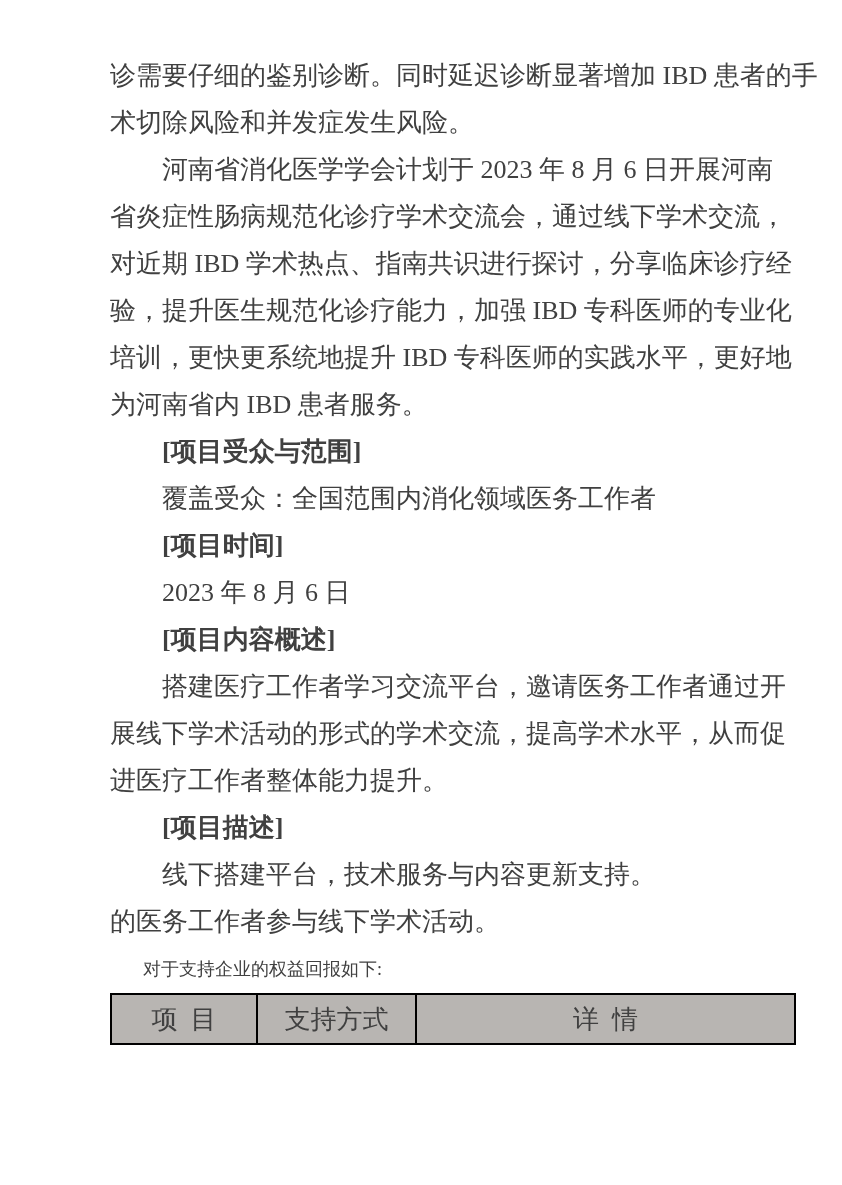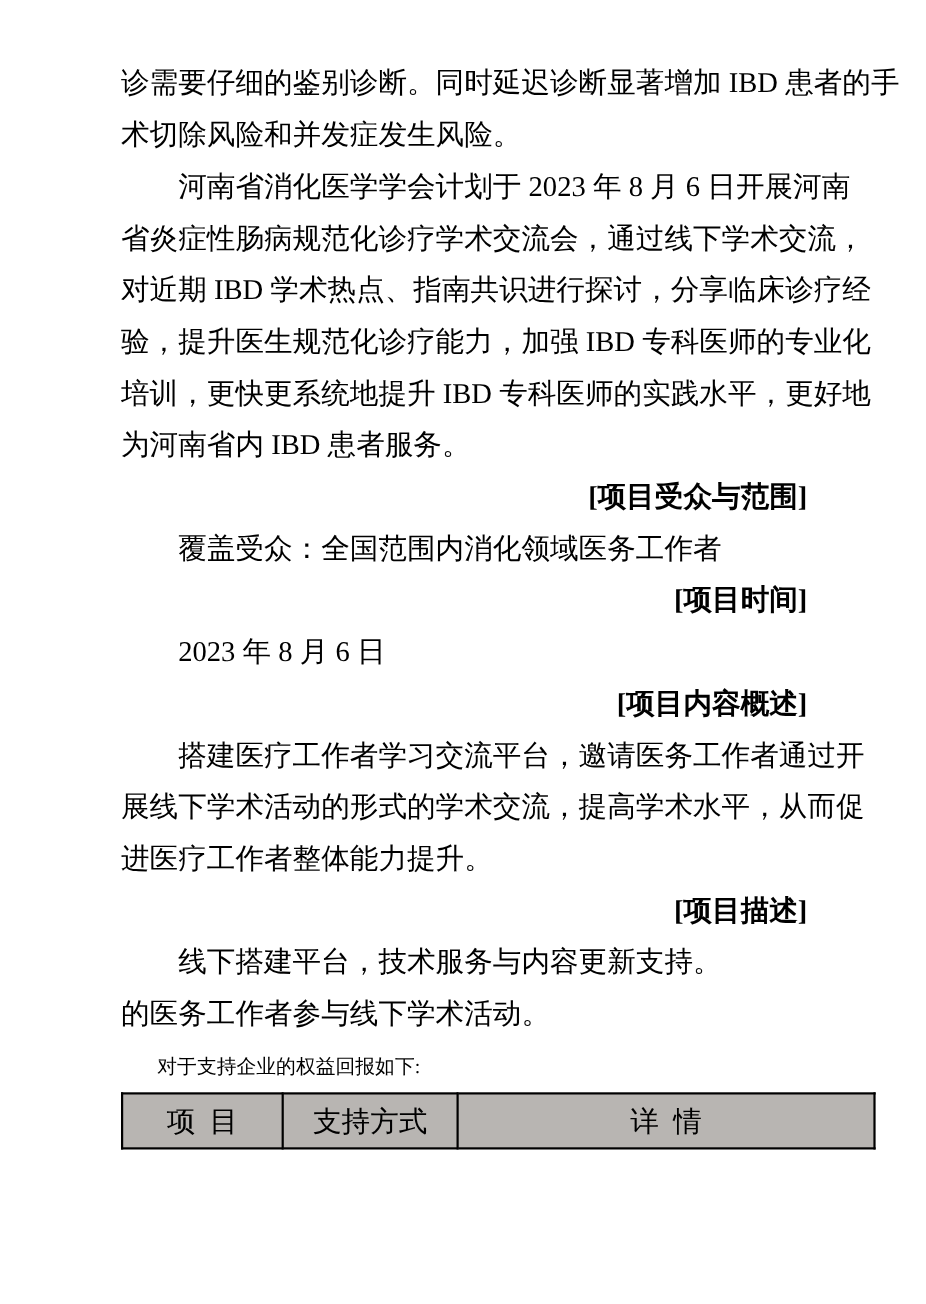--- a/index.html
+++ b/index.html
@@ -1,37 +1,37 @@
 <!DOCTYPE html>
 <html><head>
 <meta charset="utf-8">
 <style>
   html,body{margin:0;padding:0;}
   .page{
     position:relative;
     width:842px;height:1185px;
     background:#ffffff;
-    color:#000000;
+    color:#404040;
     font-family:"Liberation Serif","DejaVu Serif",serif;
     overflow:hidden;
   }
   .content{
     position:absolute;
     left:110px;top:52px;
     width:624px;
   }
   .line{
     font-size:26px;
     height:47px;
     line-height:47px;
     white-space:pre;
     letter-spacing:0px;
   }
   .line.indent{padding-left:52px;}
-  .line.heading{font-weight:700;text-align:right;}
+  .line.heading{font-weight:700;}
   .note-line{
     font-size:18px;
     height:48px;
     line-height:48px;
     padding-left:33px;
     white-space:pre;
   }
   table.benefits-table{
     border-collapse:collapse;
     table-layout:fixed;

